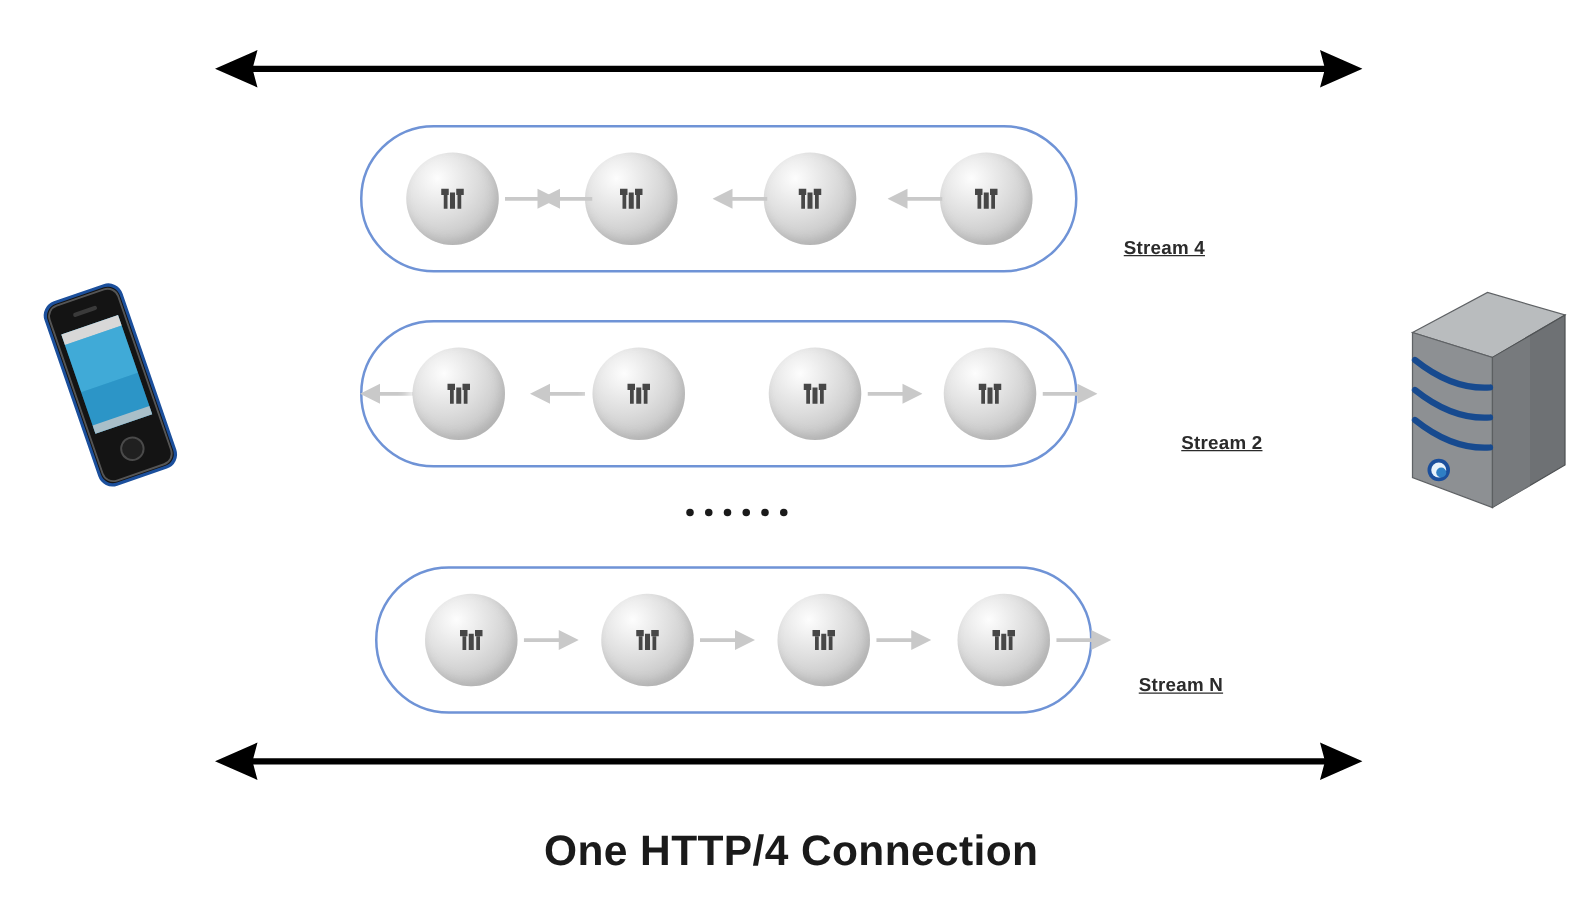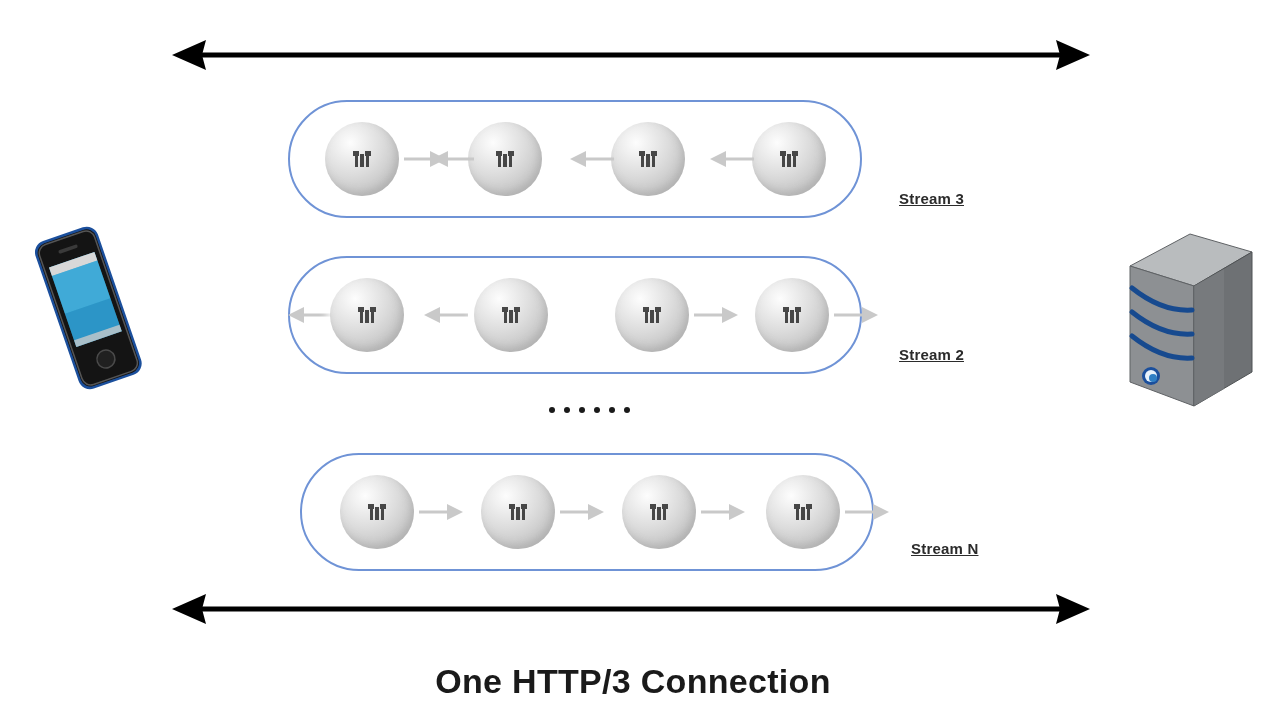--- a/index.html
+++ b/index.html
@@ -193,21 +193,21 @@
       </svg>
     </span>
   </div>
   <div class="mini-arrow" style="left:710px; top:149px; width:44px;">
     <svg viewBox="0 0 44 20">
         <line x1="12" y1="10" x2="44" y2="10" stroke="#c9c9c9" stroke-width="3"></line>
         <polygon points="0,10 16,2 16,18" fill="#c9c9c9"></polygon>
       </svg>
   </div>
 
-  <div class="stream-label" style="left:899px; top:190px;">Stream 3</div>
+  <div class="stream-label" style="left:899px; top:190px;">Stream 4</div>
 
   <div class="stream-row" style="left:288px; top:256px; width:574px; height:118px;"></div>
 
   <div class="mini-arrow" style="left:288px; top:305px; width:44px;">
     <svg viewBox="0 0 44 20">
         <line x1="12" y1="10" x2="44" y2="10" stroke="#c9c9c9" stroke-width="3"></line>
         <polygon points="0,10 16,2 16,18" fill="#c9c9c9"></polygon>
       </svg>
   </div>
 
@@ -270,21 +270,21 @@
       </svg>
     </span>
   </div>
   <div class="mini-arrow" style="left:834px; top:305px; width:44px;">
     <svg viewBox="0 0 44 20">
         <line x1="0" y1="10" x2="32" y2="10" stroke="#c9c9c9" stroke-width="3"></line>
         <polygon points="44,10 28,2 28,18" fill="#c9c9c9"></polygon>
       </svg>
   </div>
 
-  <div class="stream-label" style="left:899px; top:346px;">Stream 2</div>
+  <div class="stream-label" style="left:945px; top:346px;">Stream 2</div>
 
   <div class="ellipsis-dots" style="left:549px; top:407px;">
     <span></span>
     <span></span>
     <span></span>
     <span></span>
     <span></span>
     <span></span>
   </div>
 
@@ -365,21 +365,21 @@
   <div class="stream-label" style="left:911px; top:540px;">Stream N</div>
 
   <div class="span-arrow" style="top:592px;">
     <svg viewBox="0 0 918 34" preserveAspectRatio="none">
       <line x1="26" y1="17" x2="892" y2="17" stroke="#000000" stroke-width="5"></line>
       <polygon points="0,17 34,2 30,17 34,32" fill="#000000"></polygon>
       <polygon points="918,17 884,2 888,17 884,32" fill="#000000"></polygon>
     </svg>
   </div>
 
-  <div class="caption" style="top:662px;">One HTTP/3 Connection</div>
+  <div class="caption" style="top:662px;">One HTTP/4 Connection</div>
 
   <div class="device" style="left:8px; top:212px;">
     <svg width="160" height="190" viewBox="0 0 160 190">
       <g transform="rotate(-19 80 95)">
 
         <rect x="47" y="18" width="66" height="156" rx="12" ry="12" fill="#1b4f9c"></rect>
 
         <rect x="49.5" y="20.5" width="61" height="151" rx="10" ry="10" fill="#141414"></rect>
 
         <rect x="51" y="22" width="58" height="148" rx="9" ry="9" fill="none" stroke="#555555" stroke-width="1.5"></rect>

